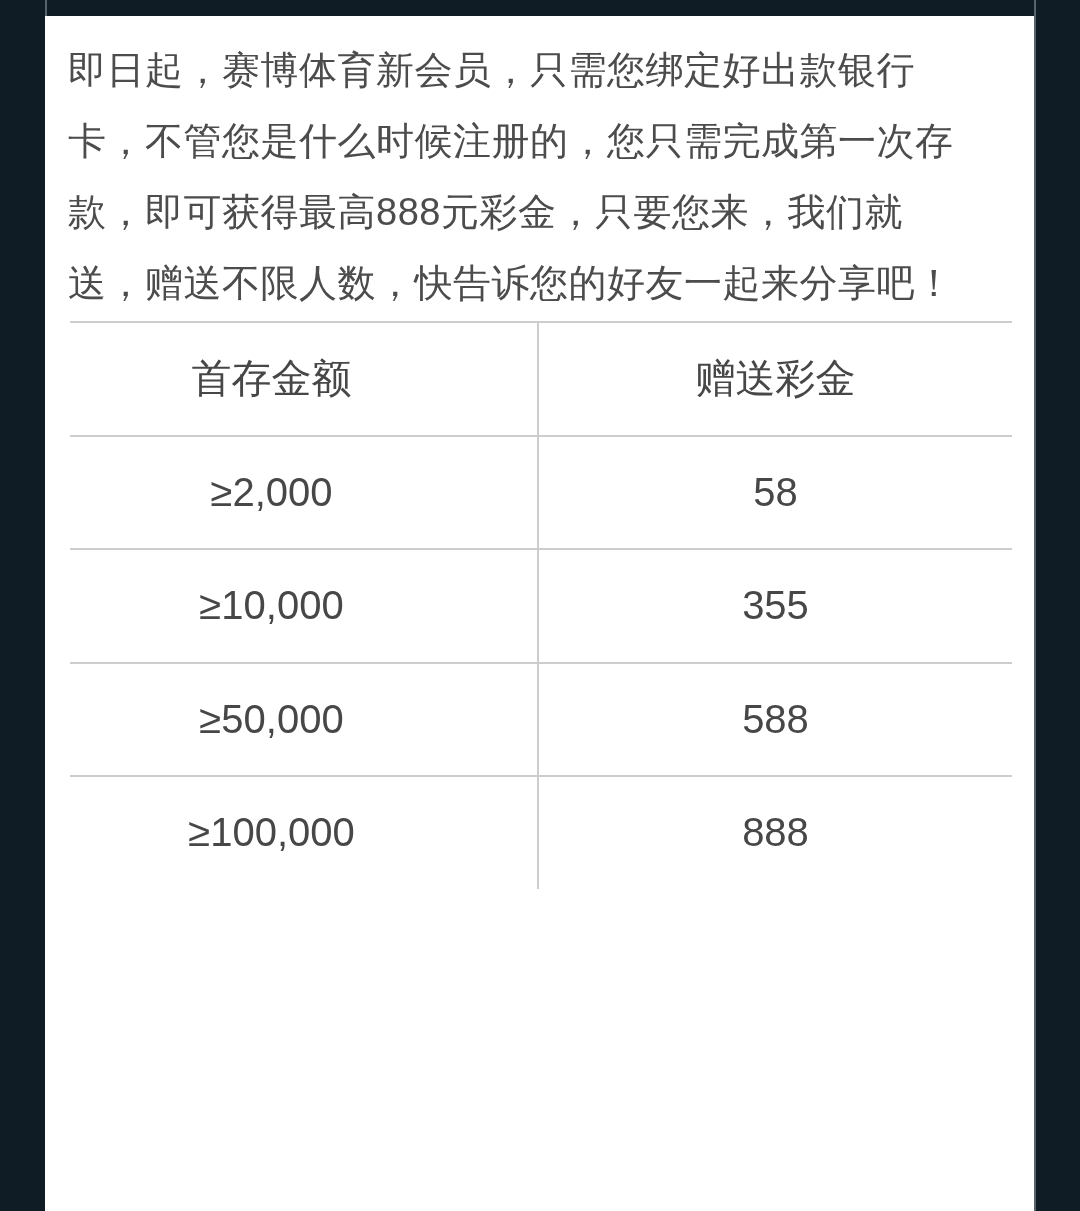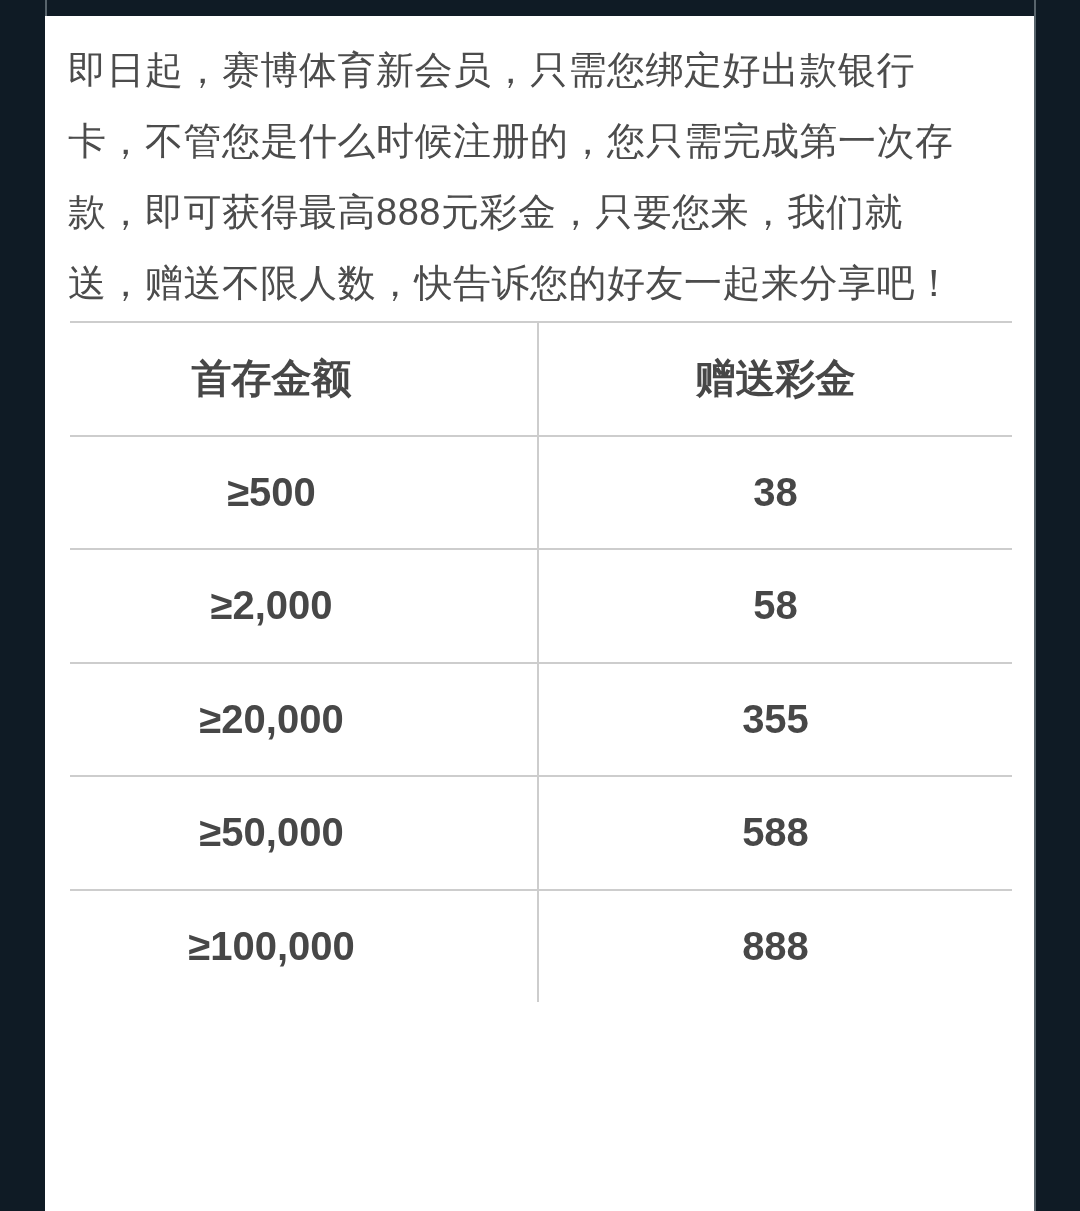--- a/index.html
+++ b/index.html
@@ -51,21 +51,21 @@
     width: 942px;
     border-collapse: collapse;
     table-layout: fixed;
   }
   table.bonus col.c1col { width: 468px; }
   table.bonus col.c2col { width: 474px; }
   table.bonus tr { border-top: 2px solid #cdcdcd; }
   table.bonus th, table.bonus td {
     height: 111.5px; 
     font-size: 40px;
-    font-weight: 700;
+    font-weight: 400;
     color: #474747;
     text-align: center;
     vertical-align: middle;
     padding: 0;
   }
   table.bonus .c1 { border-right: 2px solid #cdcdcd; padding-right: 64px; }
   table.bonus .c2 { }
   .partial-bar {
     position: absolute;
     left: 423px;
@@ -94,32 +94,28 @@
       </colgroup>
       <thead>
         <tr>
           <th class="c1">首存金额</th>
           <th class="c2">赠送彩金</th>
         </tr>
       </thead>
       <tbody>
 
 
-  <tr>
-    <td class="c1">≥500</td>
-    <td class="c2">38</td>
-  </tr>
 
   <tr>
     <td class="c1">≥2,000</td>
     <td class="c2">58</td>
   </tr>
 
   <tr>
-    <td class="c1">≥20,000</td>
+    <td class="c1">≥10,000</td>
     <td class="c2">355</td>
   </tr>
 
   <tr>
     <td class="c1">≥50,000</td>
     <td class="c2">588</td>
   </tr>
 
   <tr>
     <td class="c1">≥100,000</td>

